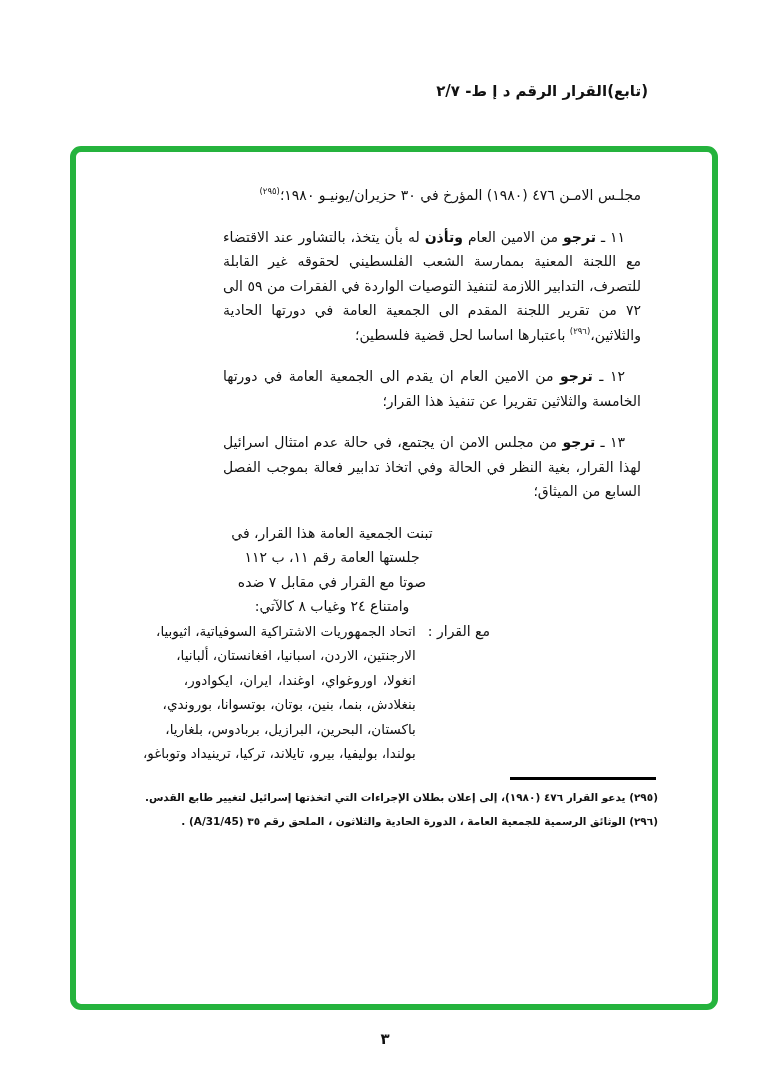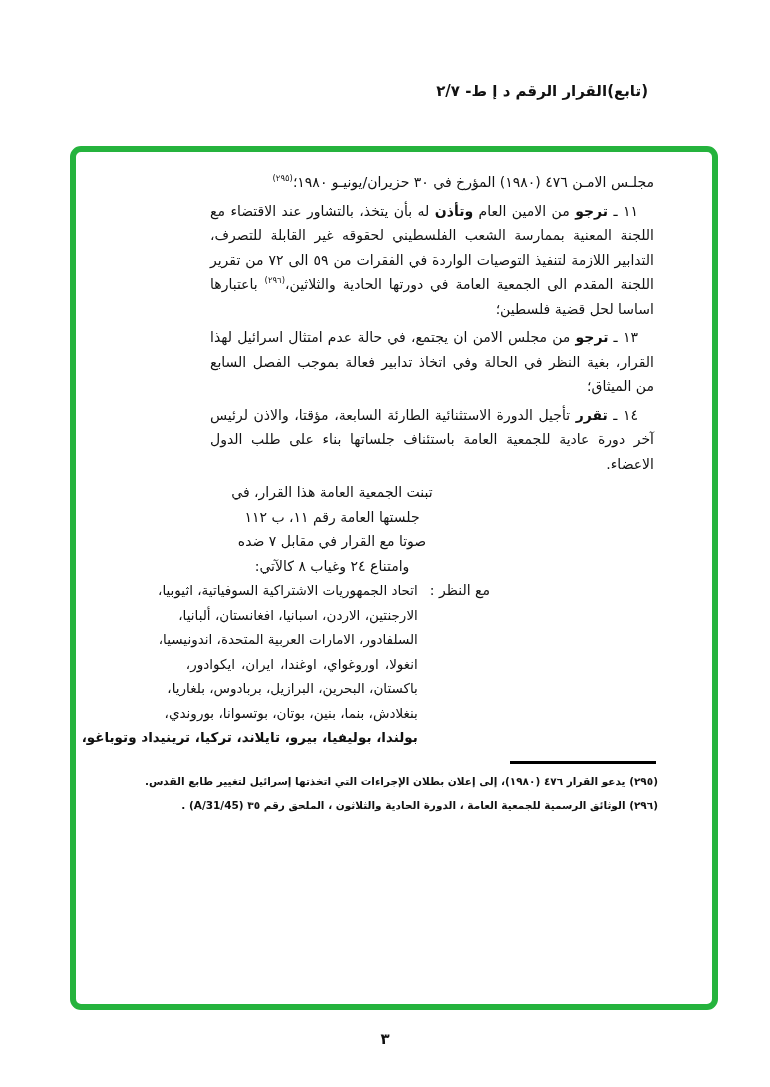--- a/index.html
+++ b/index.html
@@ -46,21 +46,21 @@
 
   
   .content {
     position:absolute;
     top:166px;
     right:112px;
     width:452px;
     direction:rtl;
   }
   .para {
-    margin:4px;
+    margin:17px;
     font-size:14px;
     line-height:24.5px;
     text-align:justify;
   }
   .para.indent { text-indent:16px; }
   .para sup {
     font-size:8.5px;
     line-height:0;
     vertical-align:super;
   }
@@ -84,21 +84,21 @@
     white-space:nowrap;
     font-size:14px;
     margin-left:12px;
   }
   .vote-list { width:232px; }
   .country-line {
     white-space:nowrap;
     text-align:justify;
     text-align-last:justify;
   }
-  .country-line:last-child { text-align-last:right;font-weight:bold; }
+  .country-line:last-child { text-align-last:right; }
 
   .footnote-rule {
     margin:11px 2px 0 0;
     width:146px;
     border:0;
     border-top:3px solid #000;
   }
   .footnotes {
     margin-top:5px;
     font-size:10.5px;
@@ -122,40 +122,39 @@
 <div class="page-header">
   <div class="hdr-title">(تابع)القرار الرقم  د إ ط-  ٢/٧</div>
 </div>
 
 <div class="doc-frame"></div>
 
 <div class="content">
   <div>
       <p class="para"><span>مجلـس الامـن ٤٧٦ (١٩٨٠) المؤرخ في ٣٠ حزيران/يونيـو ١٩٨٠؛</span><sup>(٢٩٥)</sup></p>
       <p class="para indent"><span>١١ ـ </span><b>ترجو</b><span> من الامين العام </span><b>وتأذن</b><span> له بأن يتخذ، بالتشاور عند الاقتضاء مع اللجنة المعنية بممارسة الشعب الفلسطيني لحقوقه غير القابلة للتصرف، التدابير اللازمة لتنفيذ التوصيات الواردة في الفقرات من ٥٩ الى ٧٢ من تقرير اللجنة المقدم الى الجمعية العامة في دورتها الحادية والثلاثين،</span><sup>(٢٩٦)</sup><span> باعتبارها اساسا لحل قضية فلسطين؛</span></p>
+      <p class="para indent"><span>١٢ ـ </span><b>ترجو</b><span> من الامين العام ان يقدم الى الجمعية العامة في دورتها الخامسة والثلاثين تقريرا عن تنفيذ هذا القرار؛</span></p>
       <p class="para indent"><span>١٣ ـ </span><b>ترجو</b><span> من مجلس الامن ان يجتمع، في حالة عدم امتثال اسرائيل لهذا القرار، بغية النظر في الحالة وفي اتخاذ تدابير فعالة بموجب الفصل السابع من الميثاق؛</span></p>
-      <p class="para indent"><span>١٤ ـ </span><b>تقرر</b><span> تأجيل الدورة الاستثنائية الطارئة السابعة، مؤقتا، والاذن لرئيس آخر دورة عادية للجمعية العامة باستئناف جلساتها بناء على طلب الدول الاعضاء.</span></p>
     </div>
 
   <div class="adoption">
       <div class="adoption-line">تبنت الجمعية العامة هذا القرار، في</div>
       <div class="adoption-line">جلستها العامة رقم ١١، ب ١١٢</div>
       <div class="adoption-line">صوتا مع القرار في مقابل ٧ ضده</div>
       <div class="adoption-line">وامتناع ٢٤ وغياب ٨ كالآتي:</div>
     </div>
 
   <div class="vote-row">
-    <div class="vote-label">مع النظر :</div>
+    <div class="vote-label">مع القرار :</div>
     <div class="vote-list">
         <div class="country-line">اتحاد الجمهوريات الاشتراكية السوفياتية، اثيوبيا،</div>
         <div class="country-line">الارجنتين، الاردن، اسبانيا، افغانستان، ألبانيا،</div>
-        <div class="country-line">السلفادور، الامارات العربية المتحدة، اندونيسيا،</div>
         <div class="country-line">انغولا، اوروغواي، اوغندا، ايران، ايكوادور،</div>
+        <div class="country-line">بنغلادش، بنما، بنين، بوتان، بوتسوانا، بوروندي،</div>
         <div class="country-line">باكستان، البحرين، البرازيل، بربادوس، بلغاريا،</div>
-        <div class="country-line">بنغلادش، بنما، بنين، بوتان، بوتسوانا، بوروندي،</div>
         <div class="country-line">بولندا، بوليفيا، بيرو، تايلاند، تركيا، ترينيداد وتوباغو،</div>
       </div>
   </div>
 
   <hr class="footnote-rule">
   <div class="footnotes">
       <div class="footnote-item">(٢٩٥) يدعو القرار ٤٧٦ (١٩٨٠)، إلى إعلان بطلان الإجراءات التي اتخذتها إسرائيل لتغيير طابع القدس.</div>
       <div class="footnote-item">(٢٩٦) الوثائق الرسمية للجمعية العامة ، الدورة الحادية والثلاثون ، الملحق رقم ٣٥ (A/31/45) .</div>
     </div>
 </div>

